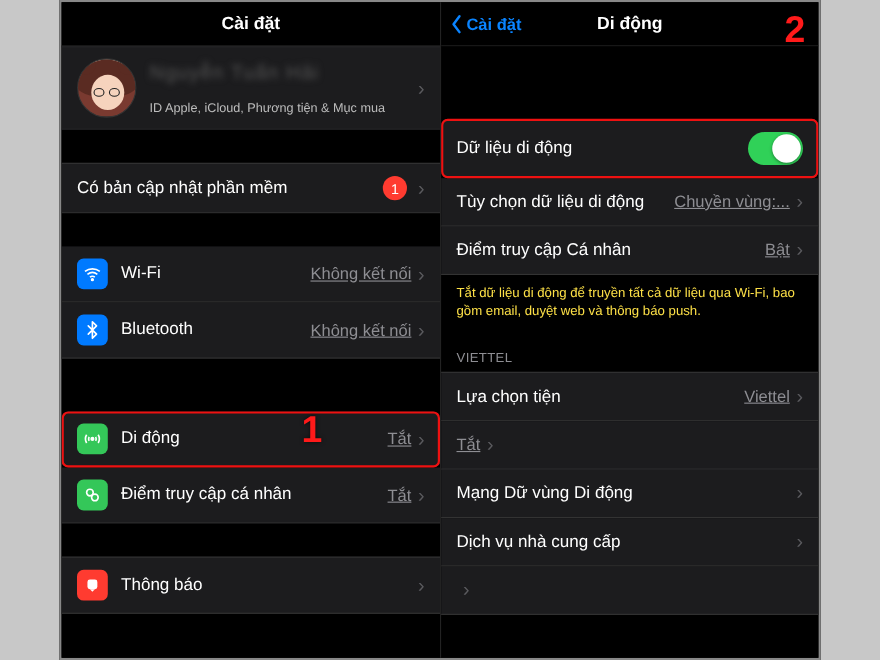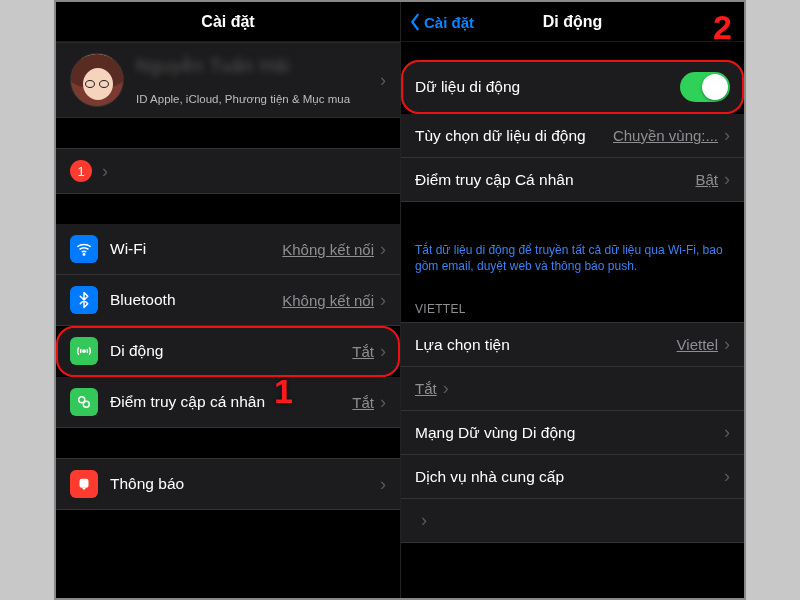--- a/index.html
+++ b/index.html
@@ -118,28 +118,28 @@
   .toggle.off { background: #39393d; }
   .toggle.on { background: #30d158; }
   .toggle .knob {
     position: absolute; width: 26px; height: 26px; border-radius: 13px;
     background: #fff; top: 2px;
     box-shadow: 0 1px 3px rgba(0,0,0,.4);
   }
   .toggle.off .knob { left: 2px; }
   .toggle.on .knob { right: 2px; }
   .hint {
-    font-size: 12px; color: #3b82f6; padding: 8px 14px 12px; line-height: 1.35; margin-top: 32px;
+    font-size: 12px; color: #fde047; padding: 8px 14px 12px; line-height: 1.35;
   }
   .section-title {
     font-size: 12px; color: #8e8e93; padding: 16px 14px 6px;
     text-transform: uppercase; letter-spacing: .3px;
   }
   .highlight-red {
-    outline: 2.5px solid #e11; outline-offset: -2px; border-radius: 18px;
+    outline: 2.5px solid #e11; outline-offset: -2px; border-radius: 6px; margin-top: 48px;
   }
   .step-num {
     position: absolute; font-size: 34px; font-weight: 700; color: #ff1a1a;
     text-shadow: 0 0 4px rgba(0,0,0,.6);
     z-index: 50;
   }
 </style>
 </head>
 <body>
 
@@ -164,20 +164,21 @@
       <div class="profile-text">
         <div class="profile-name">Nguyễn Tuấn Hải</div>
         <div class="profile-sub">ID Apple, iCloud, Phương tiện &amp; Mục mua</div>
       </div>
       <span class="chev">›</span>
     </div>
 
     <div class="section-gap"></div>
 
     <div class="row first">
+      <span class="label">Có bản cập nhật phần mềm</span>
       <span class="badge">1</span>
       <span class="chev">›</span>
     </div>
 
     <div class="section-gap"></div>
 
 
     <div class="row">
       <div class="icon ic-wifi">
         <svg viewBox="0 0 24 24" fill="none" stroke="#fff" stroke-width="2">

